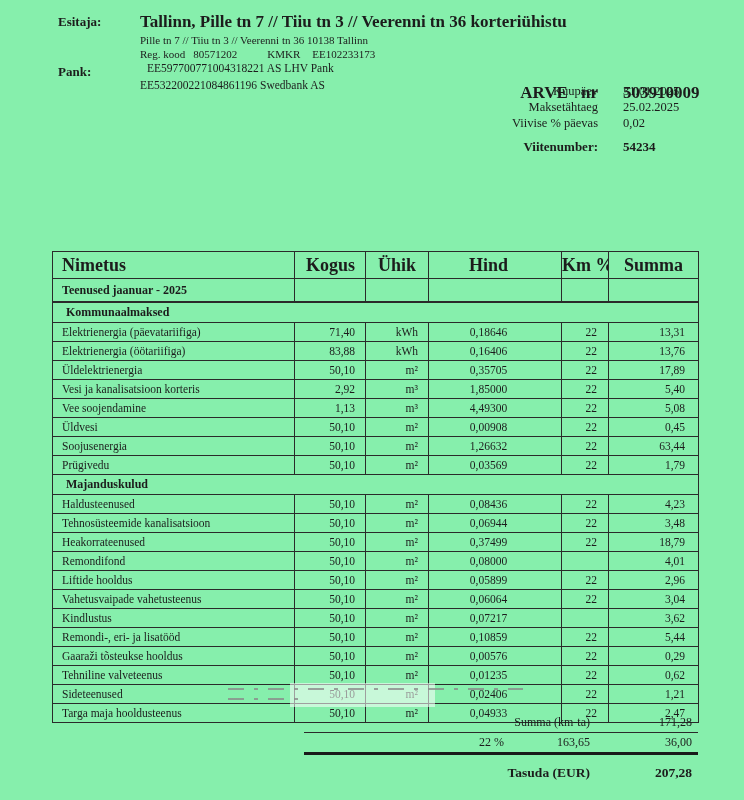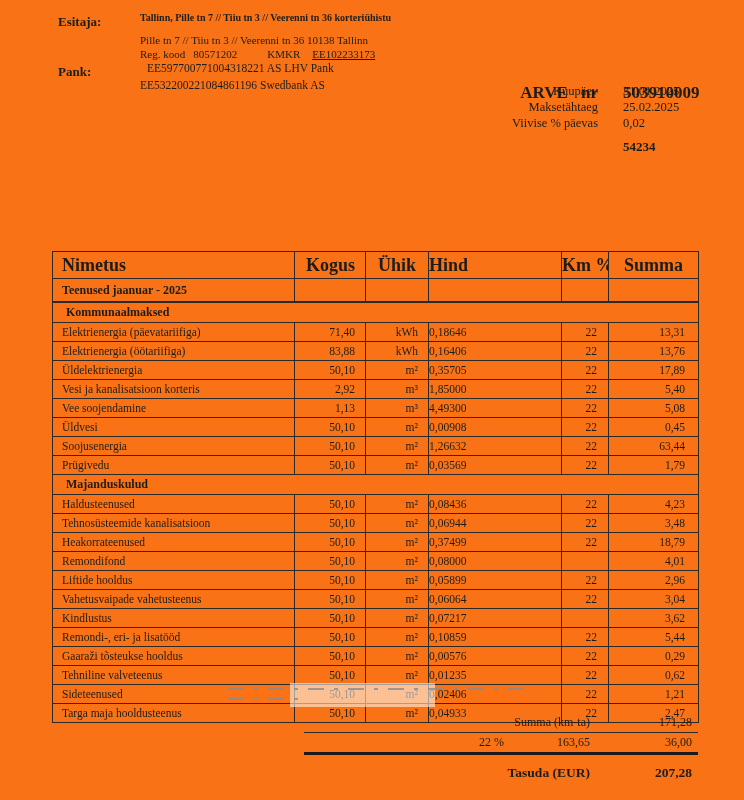--- a/index.html
+++ b/index.html
@@ -1,51 +1,51 @@
 <!DOCTYPE html>
 <html><head>
 <meta charset="utf-8">
 <style>
   html,body{margin:0;padding:0;background:#ffffff;}
   .page{
     position:relative;
     width:744px;height:800px;
-    background:#f97316;
+    background:#86efac;
     font-family:"Liberation Serif","DejaVu Serif",serif;
     color:#1c1c1c;
     overflow:hidden;
   }
   
   .lbl{position:absolute;font-weight:bold;font-size:13px;}
-  .esitaja-name{position:absolute;left:140px;top:12px;font-weight:bold;font-size:10px;white-space:nowrap;}
+  .esitaja-name{position:absolute;left:140px;top:12px;font-weight:bold;font-size:17px;white-space:nowrap;}
   .addr{position:absolute;left:140px;top:34px;font-size:11px;white-space:nowrap;}
   .regline{position:absolute;left:140px;top:48px;font-size:11px;white-space:nowrap;}
   .regline .g1{margin-left:8px;}
   .regline .g2{margin-left:30px;}
-  .regline .g3{margin-left:12px;text-decoration:underline;}
+  .regline .g3{margin-left:12px;}
   .bank{position:absolute;left:140px;font-size:11.5px;white-space:nowrap;}
   
   .mrow{position:absolute;left:350px;width:354px;font-size:12.5px;}
   .mlabel{display:inline-block;width:248px;text-align:right;white-space:nowrap;}
   .mvalue{position:absolute;left:273px;white-space:nowrap;}
   .mrow.big{font-size:17px;font-weight:bold;}
   .mrow.big .mlabel{word-spacing:9px;}
   .mrow.bold13{font-size:13px;font-weight:bold;}
   
   table.inv{
     position:absolute;left:52px;top:251px;width:646px;
     border-collapse:collapse;table-layout:fixed;
     font-size:11.5px;color:#1c1c1c;
   }
   table.inv th,table.inv td{border:1px solid #2a2a2a;overflow:hidden;white-space:nowrap;padding:0;}
   table.inv thead th{height:26px;font-weight:bold;font-size:18px;}
   .c0{text-align:left;padding-left:9px !important;}
   .c1{text-align:right;padding-right:10px !important;}
   .c2{text-align:right;padding-right:10px !important;}
-  .c3{text-align:left;padding-right:13px !important;margin-left:35px;}
+  .c3{text-align:center;padding-right:13px !important;margin-left:35px;}
   .c4{text-align:right;padding-right:11px !important;}
   .c5{text-align:right;padding-right:13px !important;}
   th.hc2,th.hc4,th.hc5{text-align:center;padding:0 !important;}
   tr.period td{height:22px;border-bottom:2px solid #2a2a2a;}
   tr.period td.c0{font-weight:bold;font-size:12px;}
   tr.section td{height:19px;font-weight:bold;font-size:12px;text-align:left;padding-left:13px;}
   tr.datarow td{height:18px;}
   
   .totals{position:absolute;left:52px;top:713px;width:646px;font-size:12px;}
   .trow{margin-left:252px;height:19px;display:flex;justify-content:flex-end;align-items:center;}
@@ -86,20 +86,21 @@
   </div>
   <div class="mrow" style="top:100px;">
     <span class="mlabel">Maksetähtaeg</span>
     <span class="mvalue">25.02.2025</span>
   </div>
   <div class="mrow" style="top:116px;">
     <span class="mlabel">Viivise % päevas</span>
     <span class="mvalue">0,02</span>
   </div>
   <div class="mrow bold13" style="top:139px;">
+    <span class="mlabel">Viitenumber:</span>
     <span class="mvalue">54234</span>
   </div>
 
   <table class="inv">
     <colgroup>
       <col style="width:242px">
         <col style="width:71px">
         <col style="width:63px">
       <col style="width:133px">
         <col style="width:47px">

